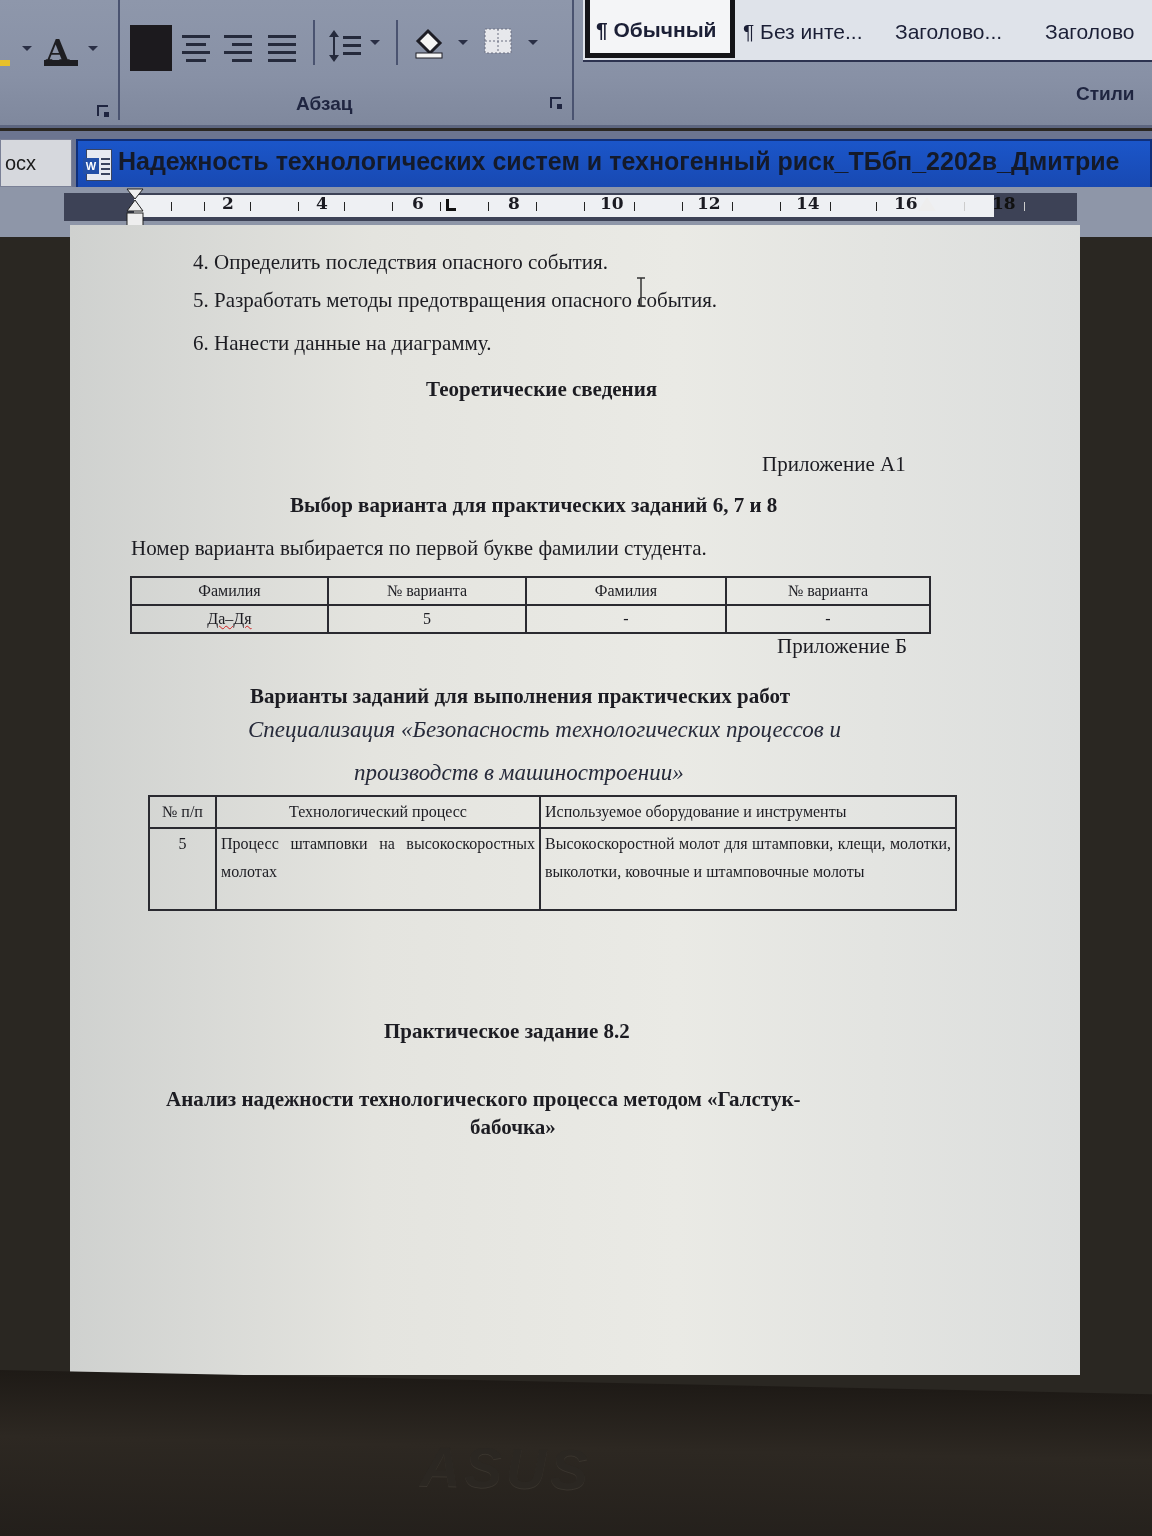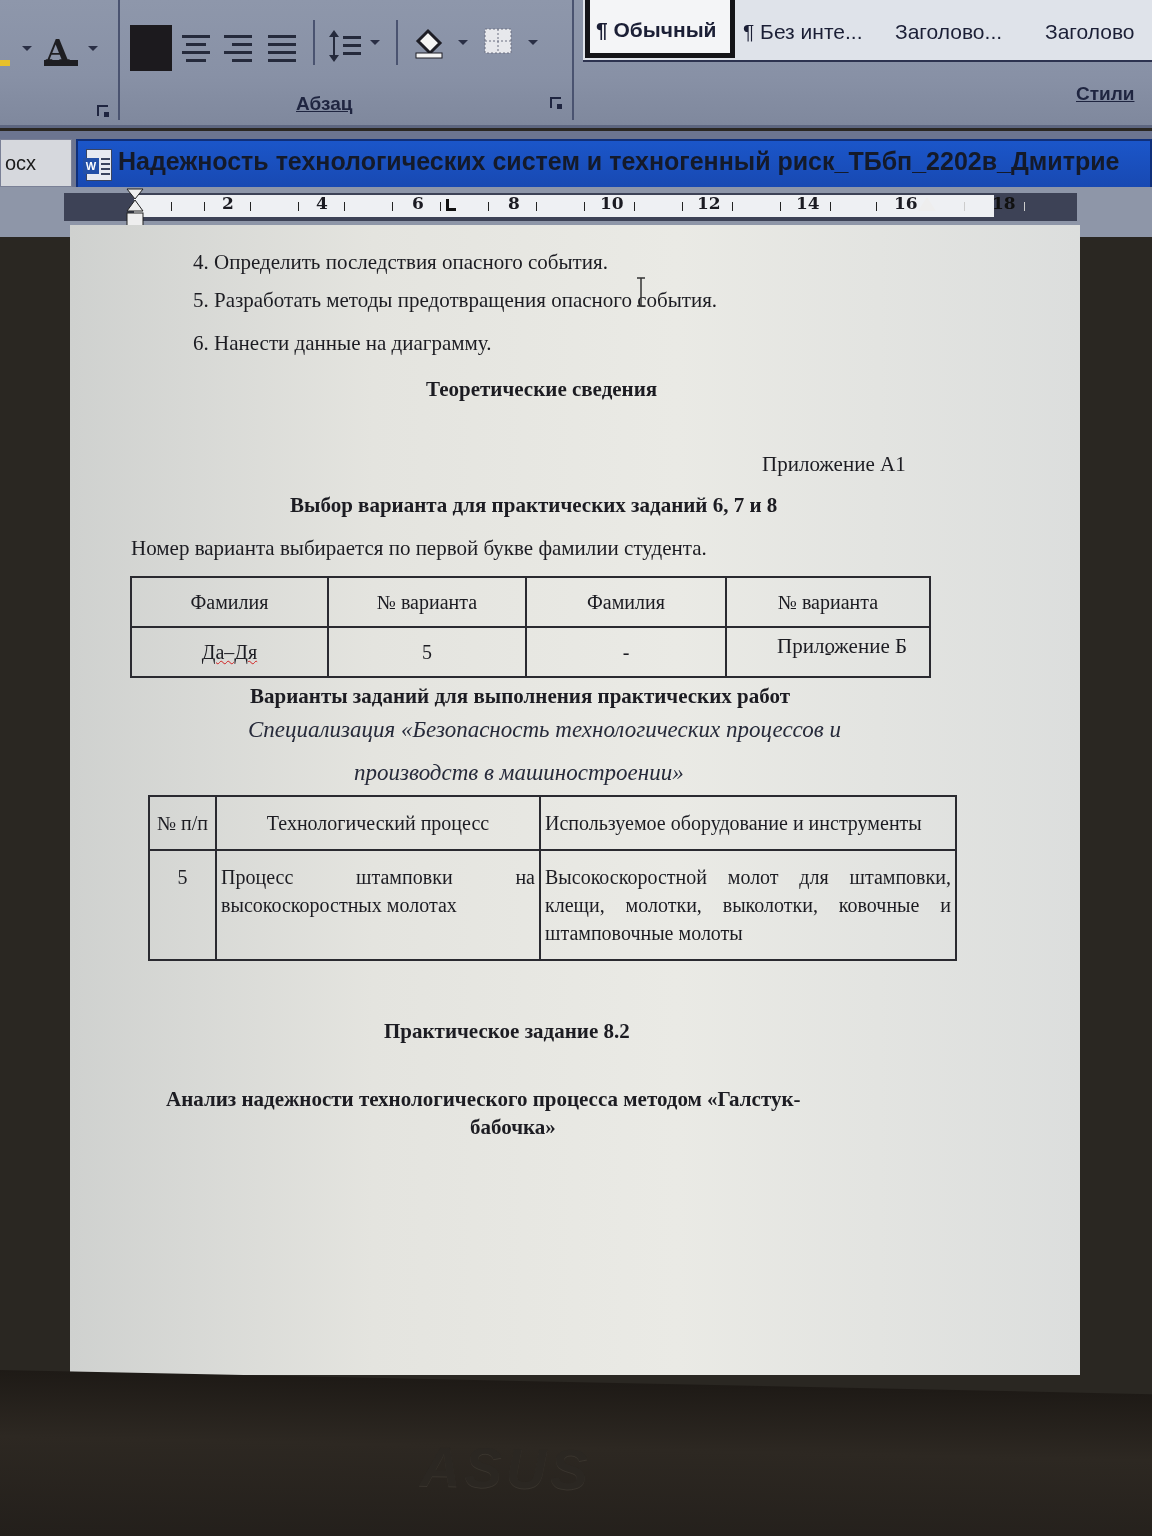--- a/index.html
+++ b/index.html
@@ -25,21 +25,21 @@
   .font-a {
     position: absolute; left: 46px; top: 33px; font-weight: bold; font-size: 30px;
     color: #1e1e22; font-family: "DejaVu Serif", serif;
   }
   .font-a-bar { position: absolute; left: 44px; top: 60px; width: 34px; height: 6px; background: #1e1e22; }
   .hl-bar { position: absolute; left: 0; top: 60px; width: 10px; height: 6px; background: #e8c12a; }
   .align-block { position: absolute; left: 130px; top: 25px; width: 42px; height: 46px; background: #1c1a1e; }
   .lines { position: absolute; width: 28px; }
   .lines span { display: block; height: 3px; background: #252a3c; margin-bottom: 5px; }
   .group-label {
-    position: absolute; top: 93px; font-size: 19px; font-weight: bold; color: #1f2540; text-decoration: underline;
+    position: absolute; top: 93px; font-size: 19px; font-weight: bold; color: #1f2540;
   }
   .corner-mark {
     position: absolute; width: 11px; height: 11px;
     border-left: 2px solid #1f2540; border-top: 2px solid #1f2540;
   }
   .corner-mark::after { content: ""; position: absolute; right: -1px; bottom: -1px; width: 5px; height: 5px; background: #1f2540; }
   .styles-gallery {
     position: absolute; left: 583px; top: 0; width: 569px; height: 62px;
     background: #dfe3ea; border-bottom: 2px solid #2d3350;
   }
@@ -85,21 +85,21 @@
   .page {
     position: absolute; left: 70px; top: 225px; width: 1010px; height: 1150px;
     background: linear-gradient(90deg, #cfd1cf 0%, #e4e4df 30%, #eaeae5 60%, #dcdedd 100%);
   }
   .doc { position: absolute; font-family: "Liberation Serif", serif; color: #1c1c22; }
   .list-item { position: absolute; left: 193px; font-size: 21px; white-space: nowrap; }
   .center-bold { position: absolute; font-size: 21px; font-weight: bold; white-space: nowrap; }
   .right-text { position: absolute; font-size: 21px; white-space: nowrap; }
   .italic-text { position: absolute; font-size: 23px; font-style: italic; white-space: nowrap; color: #262a3a; }
   table.dt { position: absolute; border-collapse: collapse; font-family: "Liberation Serif", serif; color: #1c1c22; }
-  table.dt td { border: 2px solid #2a2a30; font-size: 20px; padding: 12px 4px; vertical-align: top; }
+  table.dt td { border: 2px solid #2a2a30; font-size: 16px; padding: 1px 4px; vertical-align: top; }
   .t1 td { text-align: center; height: 26px; line-height: 24px; }
   .t2 td { line-height: 28px; }
   .justify { text-align: justify; text-align-last: left; }
   .spell { text-decoration: underline wavy #d02020; text-decoration-thickness: 1px; }
   .cursor-ibeam { position: absolute; left: 636px; top: 277px; width: 10px; height: 30px; }
   
   .bezel {
     position: absolute; left: 0; top: 1370px; width: 1152px; height: 166px;
     background: linear-gradient(180deg, #1e1a16 0%, #2d2822 40%, #231f1b 100%);
     transform: skewY(1.2deg); transform-origin: left top;

